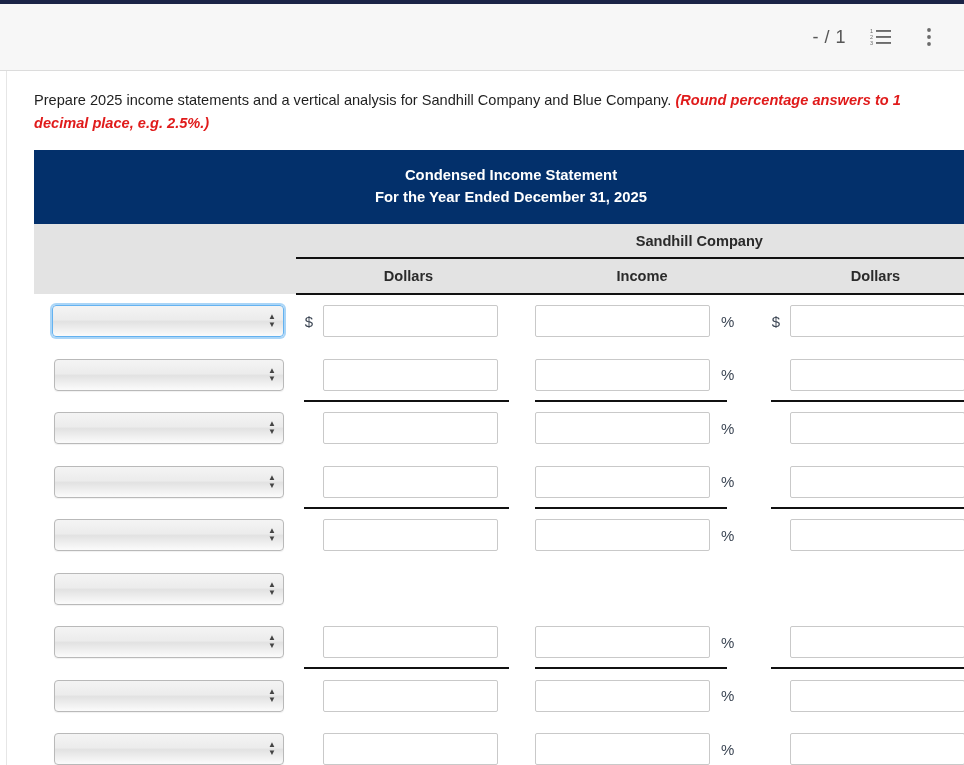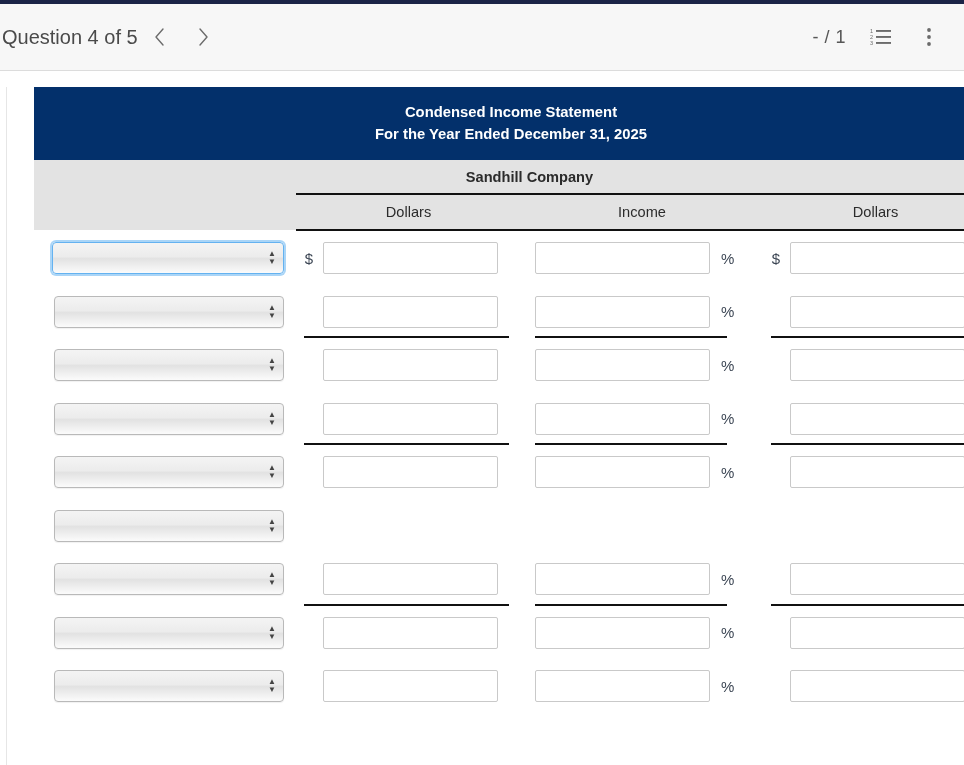--- a/index.html
+++ b/index.html
@@ -106,31 +106,31 @@
     text-align: center;
     font-size: 14.8px;
     font-weight: bold;
     line-height: 1.5;
     padding: 14px 4px 15px 4px;
   }
 
   .grayhdr { background: #e3e3e3; }
 
   .co-name {
-    text-align: center;
+    text-align: right;
     font-size: 14.6px;
     font-weight: bold;
     color: #2b2b2b;
     padding: 9px 0 8px 0;
     border-bottom: 2px solid #111;
   }
   .col-lbl {
     text-align: center;
     font-size: 14.6px;
-    font-weight: normal;
+    font-weight: bold;
     color: #2b2b2b;
     padding: 9px 0 9px 0;
     border-bottom: 2px solid #111;
   }
   .hdr-blank { background: #e3e3e3; }
 
   
   col.c-label   { width: 262px; }
   col.c-dollar1 { width: 225px; }
   col.c-pct1    { width: 242px; }
@@ -237,33 +237,20 @@
   td.rule.d2col::after  { left: 8px; right: 0px; }
 
   .empty-cell { height: 53.5px; }
 </style>
 </head>
 <body>
 
 <div class="top-strip"></div>
 
 <div class="header">
-  <div class="header-left">
-    <div class="q-title">Question 4 of 5</div>
-    <div class="nav-btn">
-      <svg width="13" height="20" viewBox="0 0 13 20">
-        <path d="M10 2 L3 10 L10 18" fill="none" stroke="currentColor" stroke-width="1.4" stroke-linecap="round" stroke-linejoin="round"></path>
-      </svg>
-    </div>
-    <div class="nav-btn">
-      <svg width="13" height="20" viewBox="0 0 13 20">
-        <path d="M3 2 L10 10 L3 18" fill="none" stroke="currentColor" stroke-width="1.4" stroke-linecap="round" stroke-linejoin="round"></path>
-      </svg>
-    </div>
-  </div>
 
   <div class="header-spacer"></div>
 
   <div class="header-right">
     <div class="score">- / 1</div>
     <div class="icon-btn">
       <svg width="22" height="20" viewBox="0 0 22 20">
         <text x="0" y="6" font-size="5.5" fill="currentColor" font-family="Liberation Sans, sans-serif">1</text>
         <text x="0" y="12" font-size="5.5" fill="currentColor" font-family="Liberation Sans, sans-serif">2</text>
         <text x="0" y="18" font-size="5.5" fill="currentColor" font-family="Liberation Sans, sans-serif">3</text>
@@ -277,20 +264,23 @@
         <circle cx="3" cy="4" r="1.9" fill="currentColor"></circle>
         <circle cx="3" cy="11" r="1.9" fill="currentColor"></circle>
         <circle cx="3" cy="18" r="1.9" fill="currentColor"></circle>
       </svg>
     </div>
   </div>
 </div>
 
 <div class="page">
 
+  <div class="instructions">
+    <span>Prepare 2025 income statements and a vertical analysis for Sandhill Company and Blue Company. </span><span class="emph">(Round percentage answers to 1 decimal place, e.g. 2.5%.)</span>
+  </div>
 
   <div class="table-wrap">
     <table class="stmt">
       <colgroup>
         <col class="c-label">
         <col class="c-dollar1">
         <col class="c-pct1">
         <col class="c-dollar2">
       </colgroup>
 

